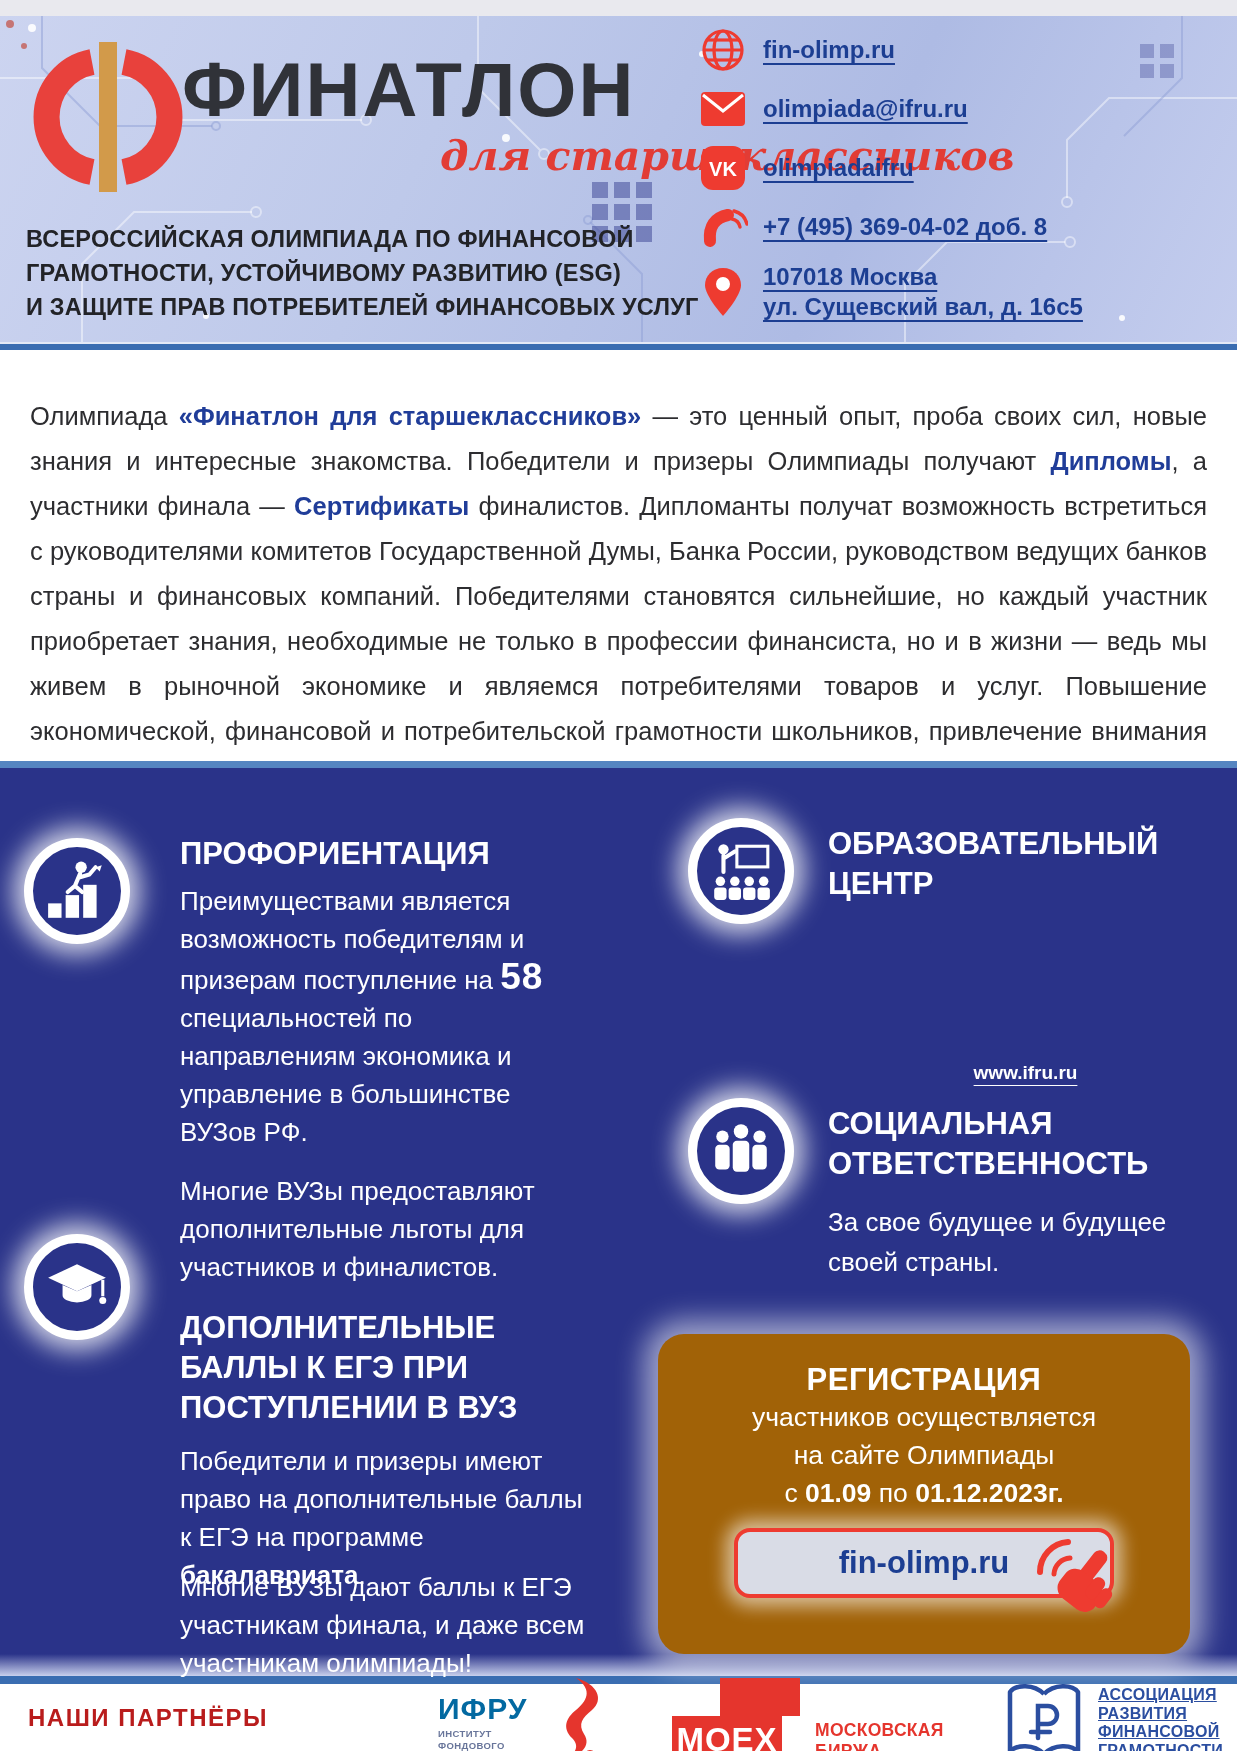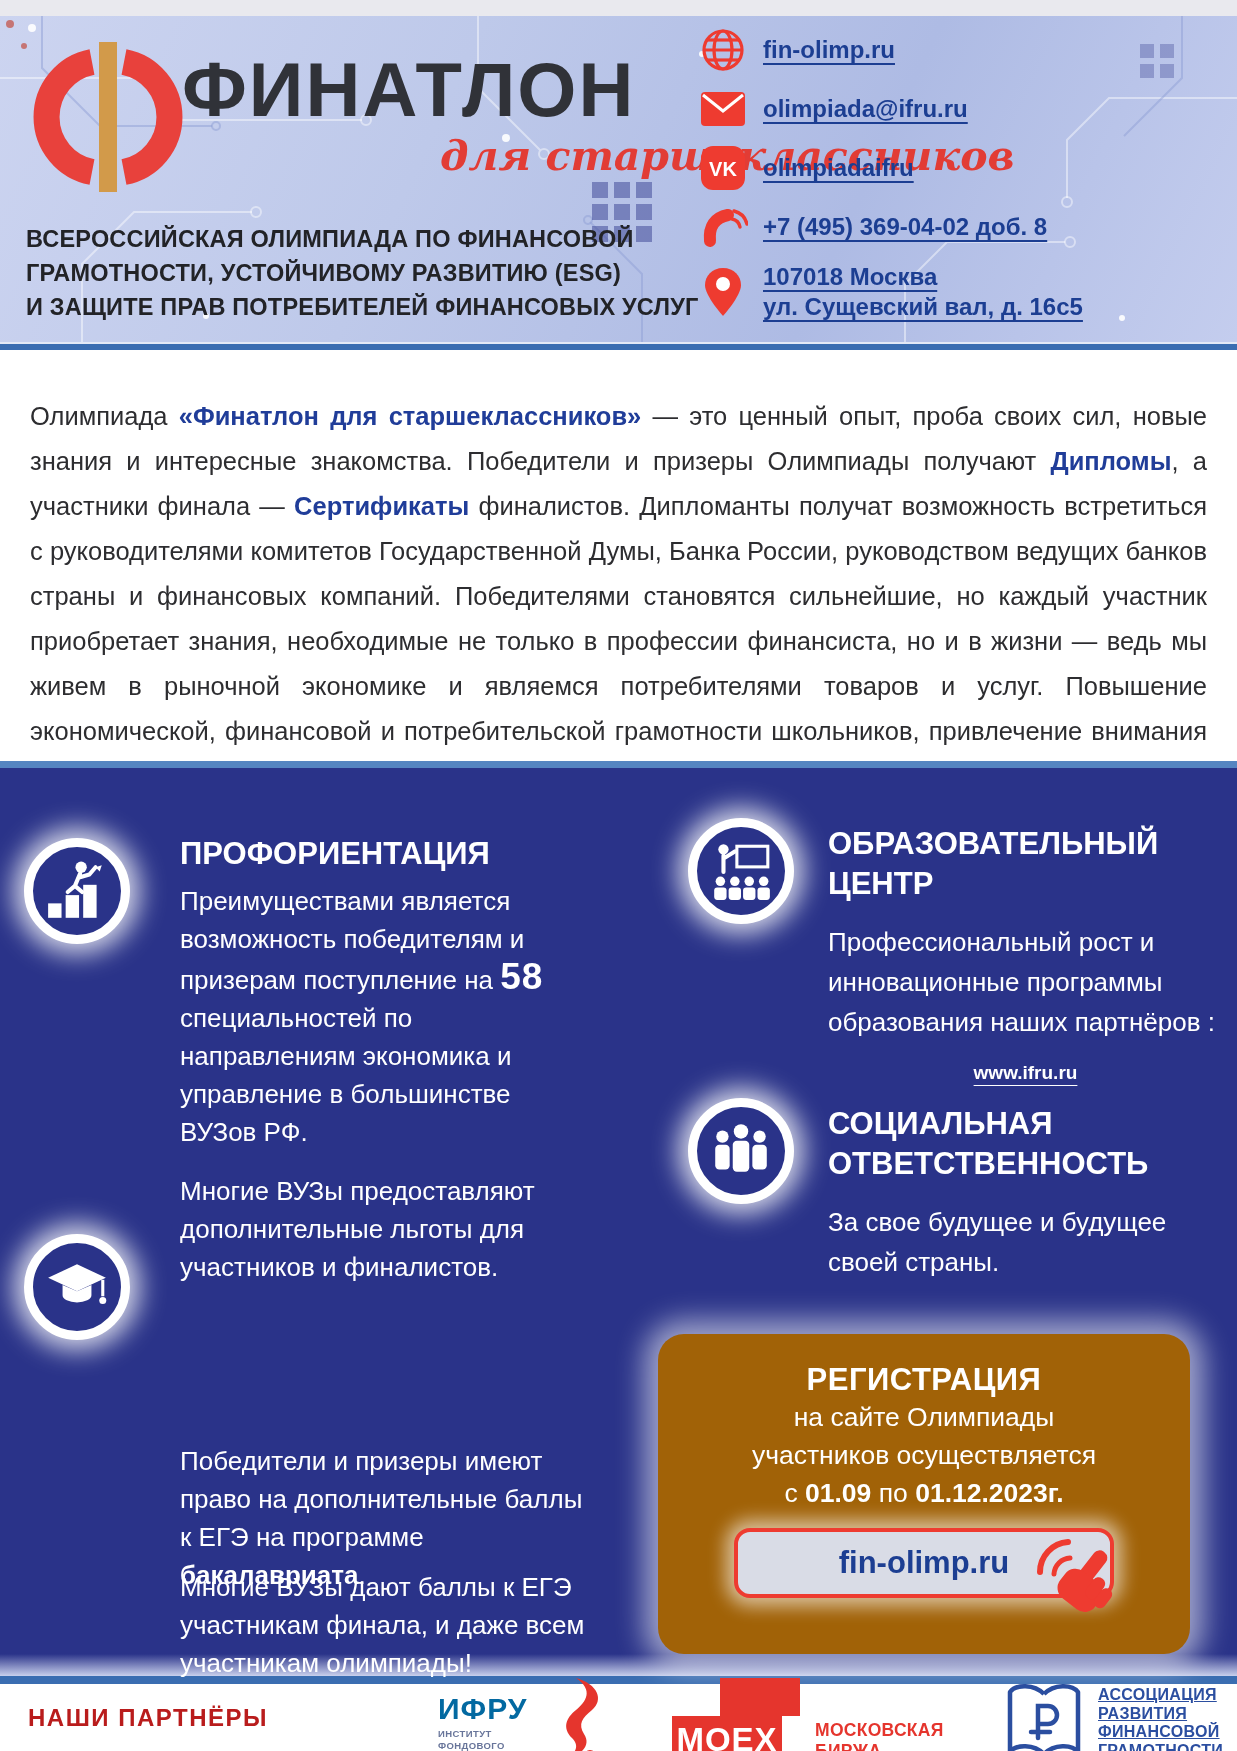--- a/index.html
+++ b/index.html
@@ -226,20 +226,21 @@
   <div class="card-body" style="left:180px;top:1156px;width:390px;">Многие ВУЗы предоставляют дополнительные льготы для участников и финалистов.</div>
 
   <div class="big-circle" style="left:24px;top:1218px;">
     <svg width="66" height="66" viewBox="0 0 64 64">
       <polygon points="32,10 60,23 32,36 4,23" fill="#ffffff"></polygon>
       <path d="M18 30 v10 a14 7 0 0 0 28 0 v-10 l-14 6 z" fill="#ffffff"></path>
       <line x1="57" y1="25" x2="57" y2="41" stroke="#ffffff" stroke-width="3"></line>
       <circle cx="57" cy="45" r="3.4" fill="#ffffff"></circle>
     </svg>
   </div>
+  <div class="card-title" style="left:180px;top:1292px;width:420px;">ДОПОЛНИТЕЛЬНЫЕ БАЛЛЫ К ЕГЭ ПРИ ПОСТУПЛЕНИИ В ВУЗ</div>
   <div class="card-body" style="left:180px;top:1426px;width:420px;"><span>Победители и призеры имеют право на дополнительные баллы к ЕГЭ на программе </span><span class="bw">бакалавриата</span><span>.</span></div>
   <div class="card-body" style="left:180px;top:1552px;width:420px;">Многие ВУЗы дают баллы к ЕГЭ участникам финала, и даже всем участникам олимпиады!</div>
 
   <div class="big-circle" style="left:688px;top:802px;">
     <svg width="66" height="66" viewBox="0 0 64 64">
       <rect x="28" y="8" width="30" height="20" fill="none" stroke="#ffffff" stroke-width="3"></rect>
       <circle cx="15" cy="11" r="5" fill="#ffffff"></circle>
       <path d="M15 17 v16 M15 20 L26 13" fill="none" stroke="#ffffff" stroke-width="4" stroke-linecap="round"></path>
       <g fill="#ffffff">
         <circle cx="12" cy="42" r="4.6"></circle>
@@ -247,42 +248,41 @@
         <circle cx="26" cy="42" r="4.6"></circle>
           <rect x="20" y="48" width="12" height="12" rx="3"></rect>
         <circle cx="40" cy="42" r="4.6"></circle>
           <rect x="34" y="48" width="12" height="12" rx="3"></rect>
         <circle cx="54" cy="42" r="4.6"></circle>
           <rect x="48" y="48" width="12" height="12" rx="3"></rect>
       </g>
     </svg>
   </div>
   <div class="card-title" style="left:828px;top:808px;width:400px;">ОБРАЗОВАТЕЛЬНЫЙ ЦЕНТР</div>
-  <div class="card-body" style="left:828px;top:906px;width:395px;line-height:40px;">Профессиональный рост и инновационные программы образования наших партнёров :</div>
   <div class="edu-link" style="left:828px;top:1046px;width:395px;">www.ifru.ru</div>
 
   <div class="big-circle" style="left:688px;top:1082px;">
     <svg width="66" height="66" viewBox="0 0 64 64">
       <g fill="#ffffff">
         <circle cx="14" cy="18" r="6"></circle>
           <rect x="7" y="26" width="14" height="24" rx="4"></rect>
         <circle cx="50" cy="18" r="6"></circle>
           <rect x="43" y="26" width="14" height="24" rx="4"></rect>
         <circle cx="32" cy="13" r="7"></circle>
           <rect x="24" y="22" width="16" height="30" rx="4"></rect>
       </g>
     </svg>
   </div>
   <div class="card-title" style="left:828px;top:1088px;width:420px;">СОЦИАЛЬНАЯ ОТВЕТСТВЕННОСТЬ</div>
   <div class="card-body" style="left:828px;top:1186px;width:400px;line-height:40px;">За свое будущее и будущее своей страны.</div>
 
   <div class="reg-box">
     <div class="reg-title">РЕГИСТРАЦИЯ</div>
+    <div class="reg-line">участников осуществляется</div>
     <div class="reg-line">на сайте Олимпиады</div>
-    <div class="reg-line">участников осуществляется</div>
     <div class="reg-line"><span>с </span><span class="bw">01.09</span><span> по </span><span class="bw">01.12.2023г.</span></div>
     <div class="reg-btn">fin-olimp.ru</div>
     <svg class="hand" width="130" height="130" viewBox="0 0 130 130">
       <path d="M30 58 A 30 30 0 0 1 58 28" fill="none" stroke="#ee3b30" stroke-width="6" stroke-linecap="round"></path>
       <path d="M44 60 A 17 17 0 0 1 60 44" fill="none" stroke="#ee3b30" stroke-width="5" stroke-linecap="round"></path>
       <g transform="rotate(38 70 70)" fill="#ee3b30">
         <rect x="62" y="30" width="15" height="46" rx="7"></rect>
         <rect x="52" y="58" width="44" height="34" rx="13"></rect>
         <rect x="78" y="52" width="13" height="24" rx="6"></rect>
         <rect x="91" y="56" width="12" height="22" rx="6"></rect>

